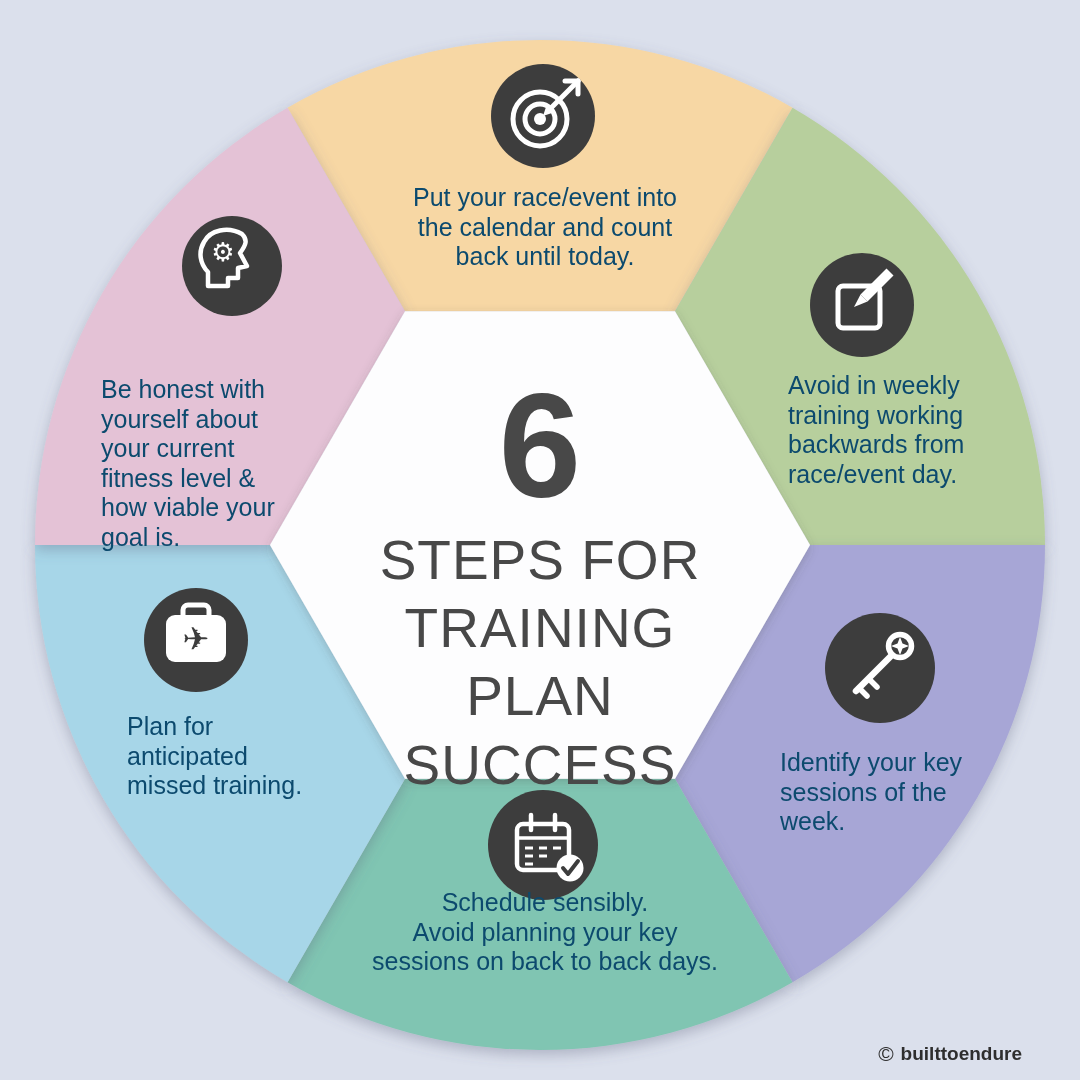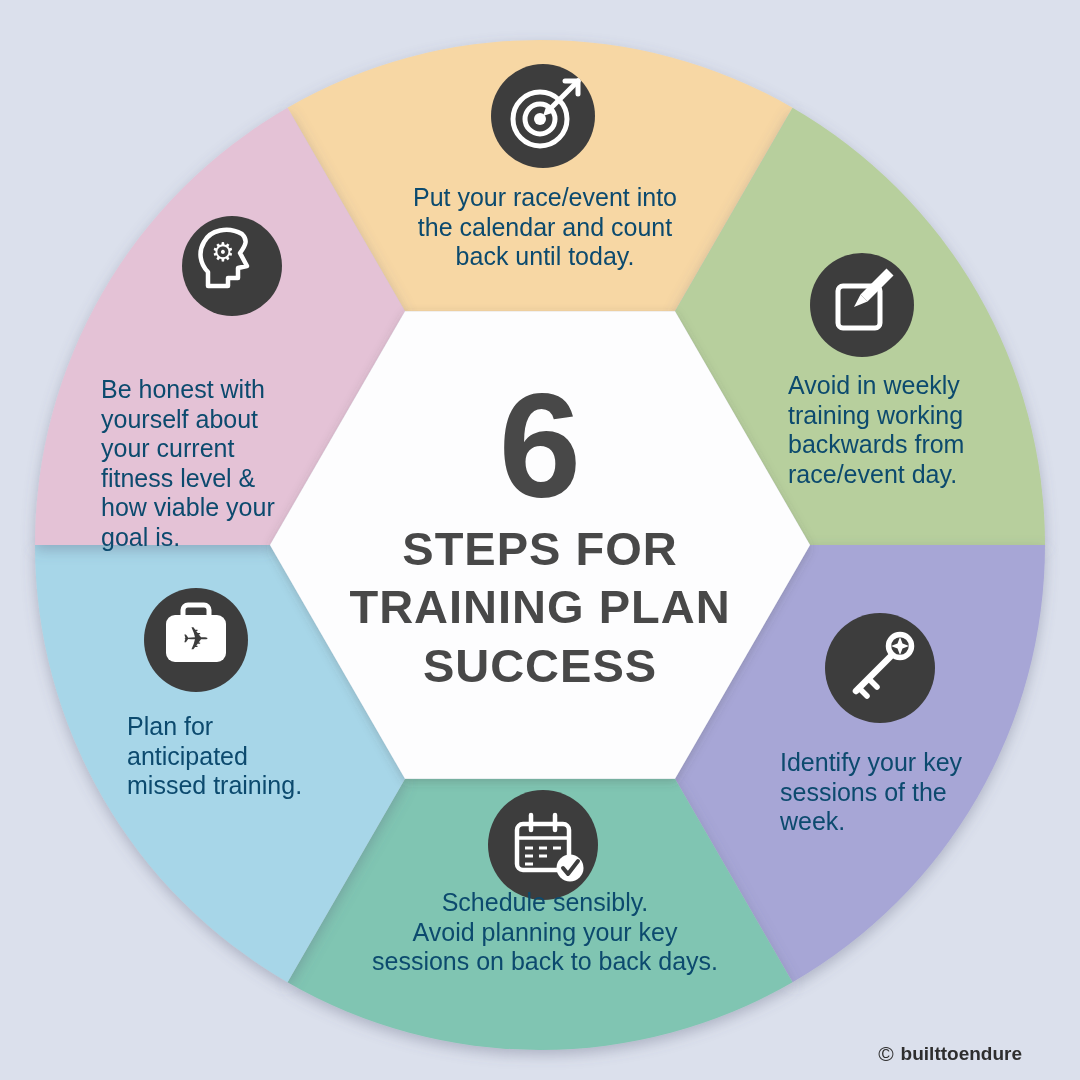--- a/index.html
+++ b/index.html
@@ -27,24 +27,25 @@
     text-align:center;
     color:#484848;
     z-index:2;
   }
   .center-number{
     font-size:148px;
     font-weight:700;
     line-height:1.0;
   }
   .center-title{
-    font-size:47px;
-    font-weight:700;
+    font-size:55px;
+    font-weight:400;
     letter-spacing:1px;
     line-height:1.24;
+    margin-top:6px;
     white-space:pre-line;
   }
   .footer{
     position:absolute;
     right:58px;bottom:14px;
     display:flex;align-items:center;gap:7px;
     font-size:19px;font-weight:700;color:#2e2e2e;
     z-index:2;
   }
   .footer .c-sym{font-size:21px;font-weight:400;}

